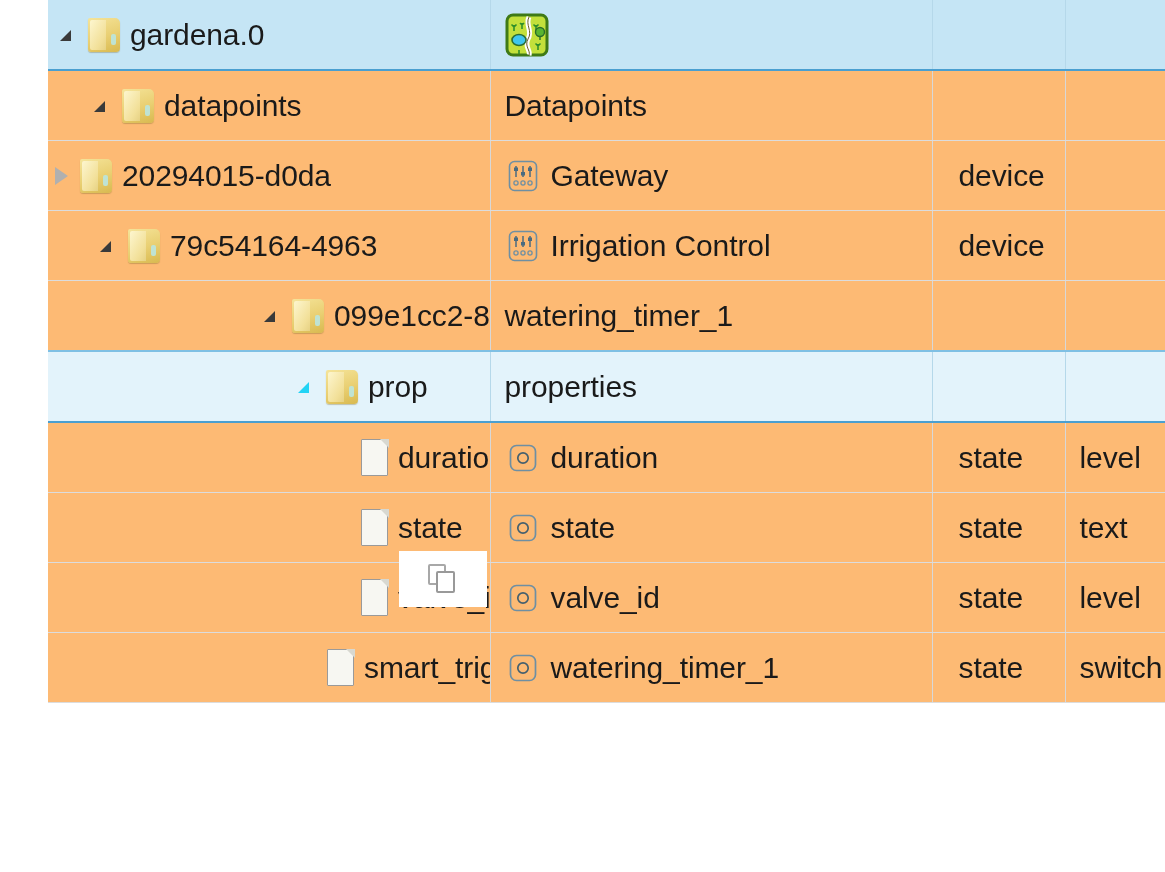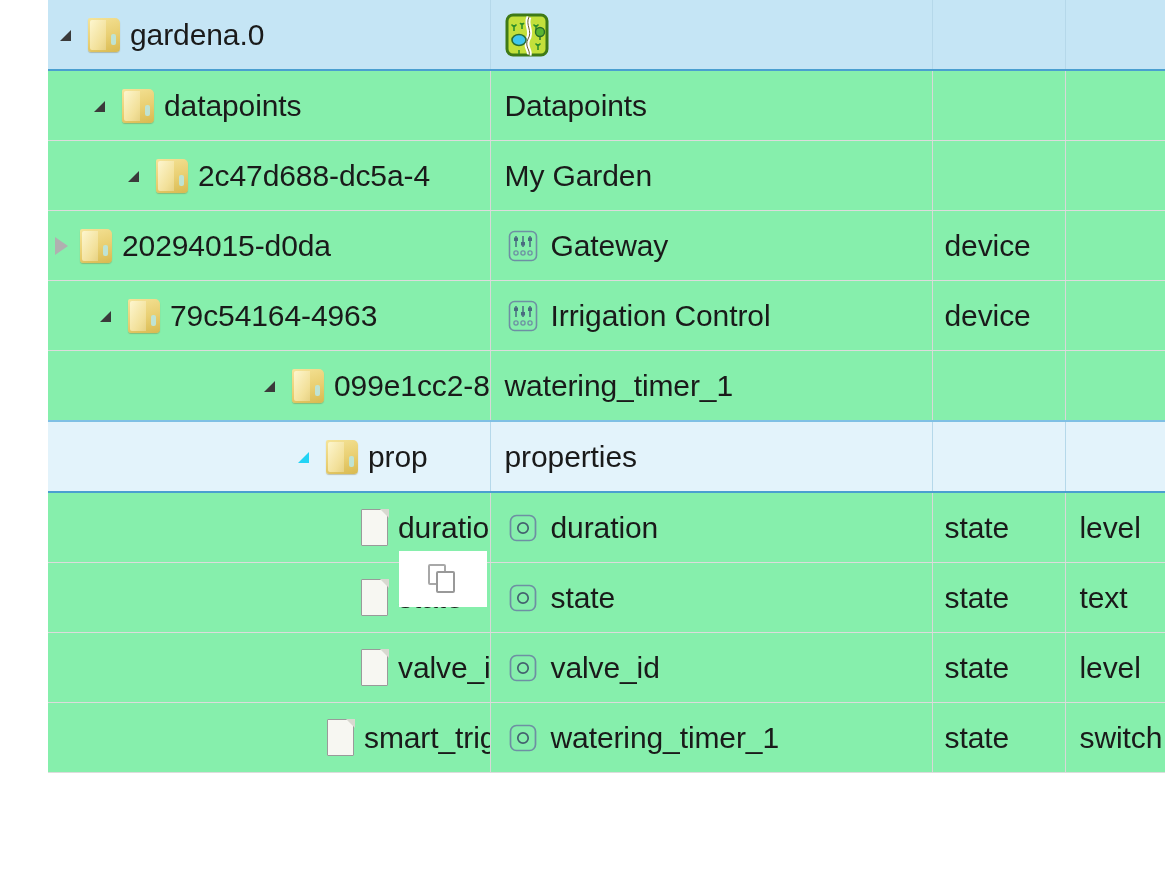--- a/index.html
+++ b/index.html
@@ -27,21 +27,21 @@
     position: absolute;
     left: 48px;
     top: 0;
     width: 1117px;
     border-collapse: collapse;
     table-layout: fixed;
   }
 
   .tree-row {
     height: 69px;
-    background: #86efac;
+    background: #fdba74;
   }
   .tree-row.selected-primary { background: #c5e5f5; }
   .tree-row.selected-secondary { background: #e3f3fb; }
 
   .tree-row > .cell {
     border-bottom: 1px solid #dcdcdc;
     border-right: 1px solid #d8d8d8;
     padding: 0;
     vertical-align: middle;
     overflow: hidden;
@@ -75,21 +75,21 @@
 
   .label {
     font-size: 30px;
     color: #1a1a1a;
     line-height: 1;
     white-space: nowrap;
     letter-spacing: -0.1px;
   }
 
   .name-inner { padding-left: 14px; }
-  .role-inner { padding-left: 12px; }
+  .role-inner { padding-left: 18px; margin-left: 8px; }
   .type-inner { padding-left: 14px; }
 
   
   .expander {
     width: 30px;
     min-width: 30px;
     height: 30px;
     position: relative;
     flex: 0 0 auto;
   }
@@ -322,48 +322,20 @@
             </div>
           </td>
           <td class="cell">
             <div class="cell-inner type-inner">
               <span class="label"></span>
             </div>
           </td>
         </tr>
         <tr class="tree-row">
           <td class="cell">
-            <div class="cell-inner id-inner" style="padding-left:76px">
-              <span class="expander expanded"></span>
-              <span class="folder-icon">
-                <span class="back"></span>
-                <span class="flap"></span>
-                <span class="tab"></span>
-              </span>
-              <span class="label">2c47d688-dc5a-4</span>
-            </div>
-          </td>
-          <td class="cell">
-            <div class="cell-inner name-inner">
-              <span class="label">My Garden</span>
-            </div>
-          </td>
-          <td class="cell">
-            <div class="cell-inner role-inner">
-              <span class="label"></span>
-            </div>
-          </td>
-          <td class="cell">
-            <div class="cell-inner type-inner">
-              <span class="label"></span>
-            </div>
-          </td>
-        </tr>
-        <tr class="tree-row">
-          <td class="cell">
             <div class="cell-inner id-inner" style="">
               <span class="expander collapsed"></span>
               <span class="folder-icon">
                 <span class="back"></span>
                 <span class="flap"></span>
                 <span class="tab"></span>
               </span>
               <span class="label">20294015-d0da</span>
             </div>
           </td>

